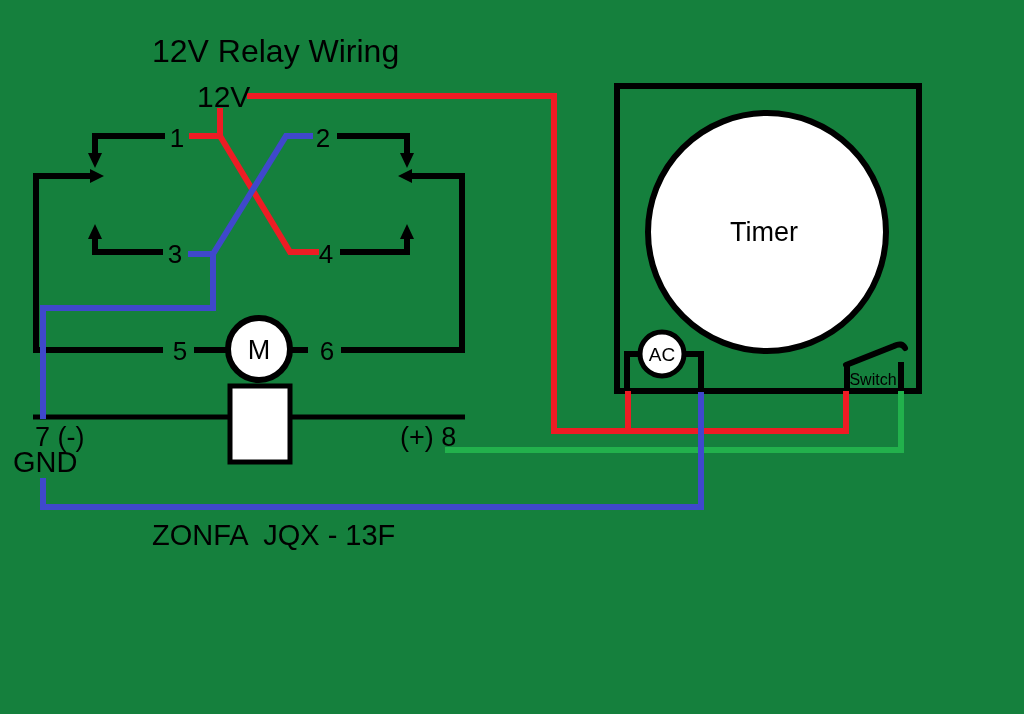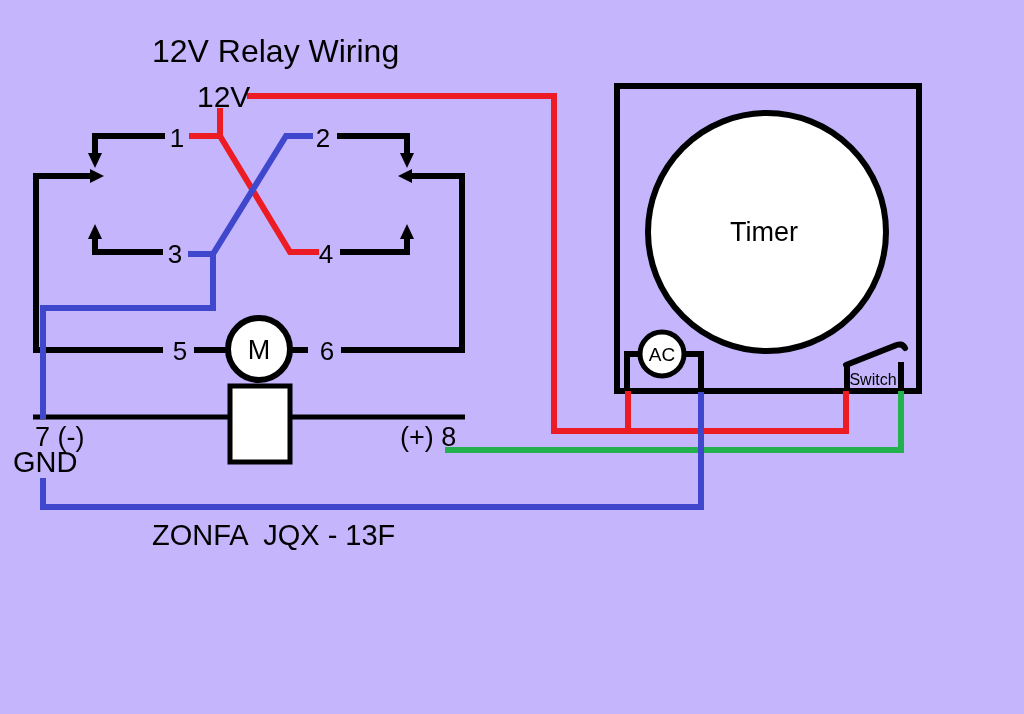--- a/index.html
+++ b/index.html
@@ -1,19 +1,19 @@
 <!DOCTYPE html>
 <html><head>
 <meta charset="utf-8">
 <style>
   html,body{margin:0;padding:0;background:#fff;}
   .stage{
     position:relative;
     width:1024px;height:714px;
-    background:#c4b5fd;
+    background:#15803d;
     overflow:hidden;
     font-family:"Liberation Sans","DejaVu Sans",sans-serif;
   }
   svg{position:absolute;left:0;top:0;}
   .wire{fill:none;stroke-width:6;stroke-linejoin:miter;}
   .thin{stroke-width:5;}
   text{
     font-family:"Liberation Sans","DejaVu Sans",sans-serif;
     fill:#000;
     white-space:pre;

